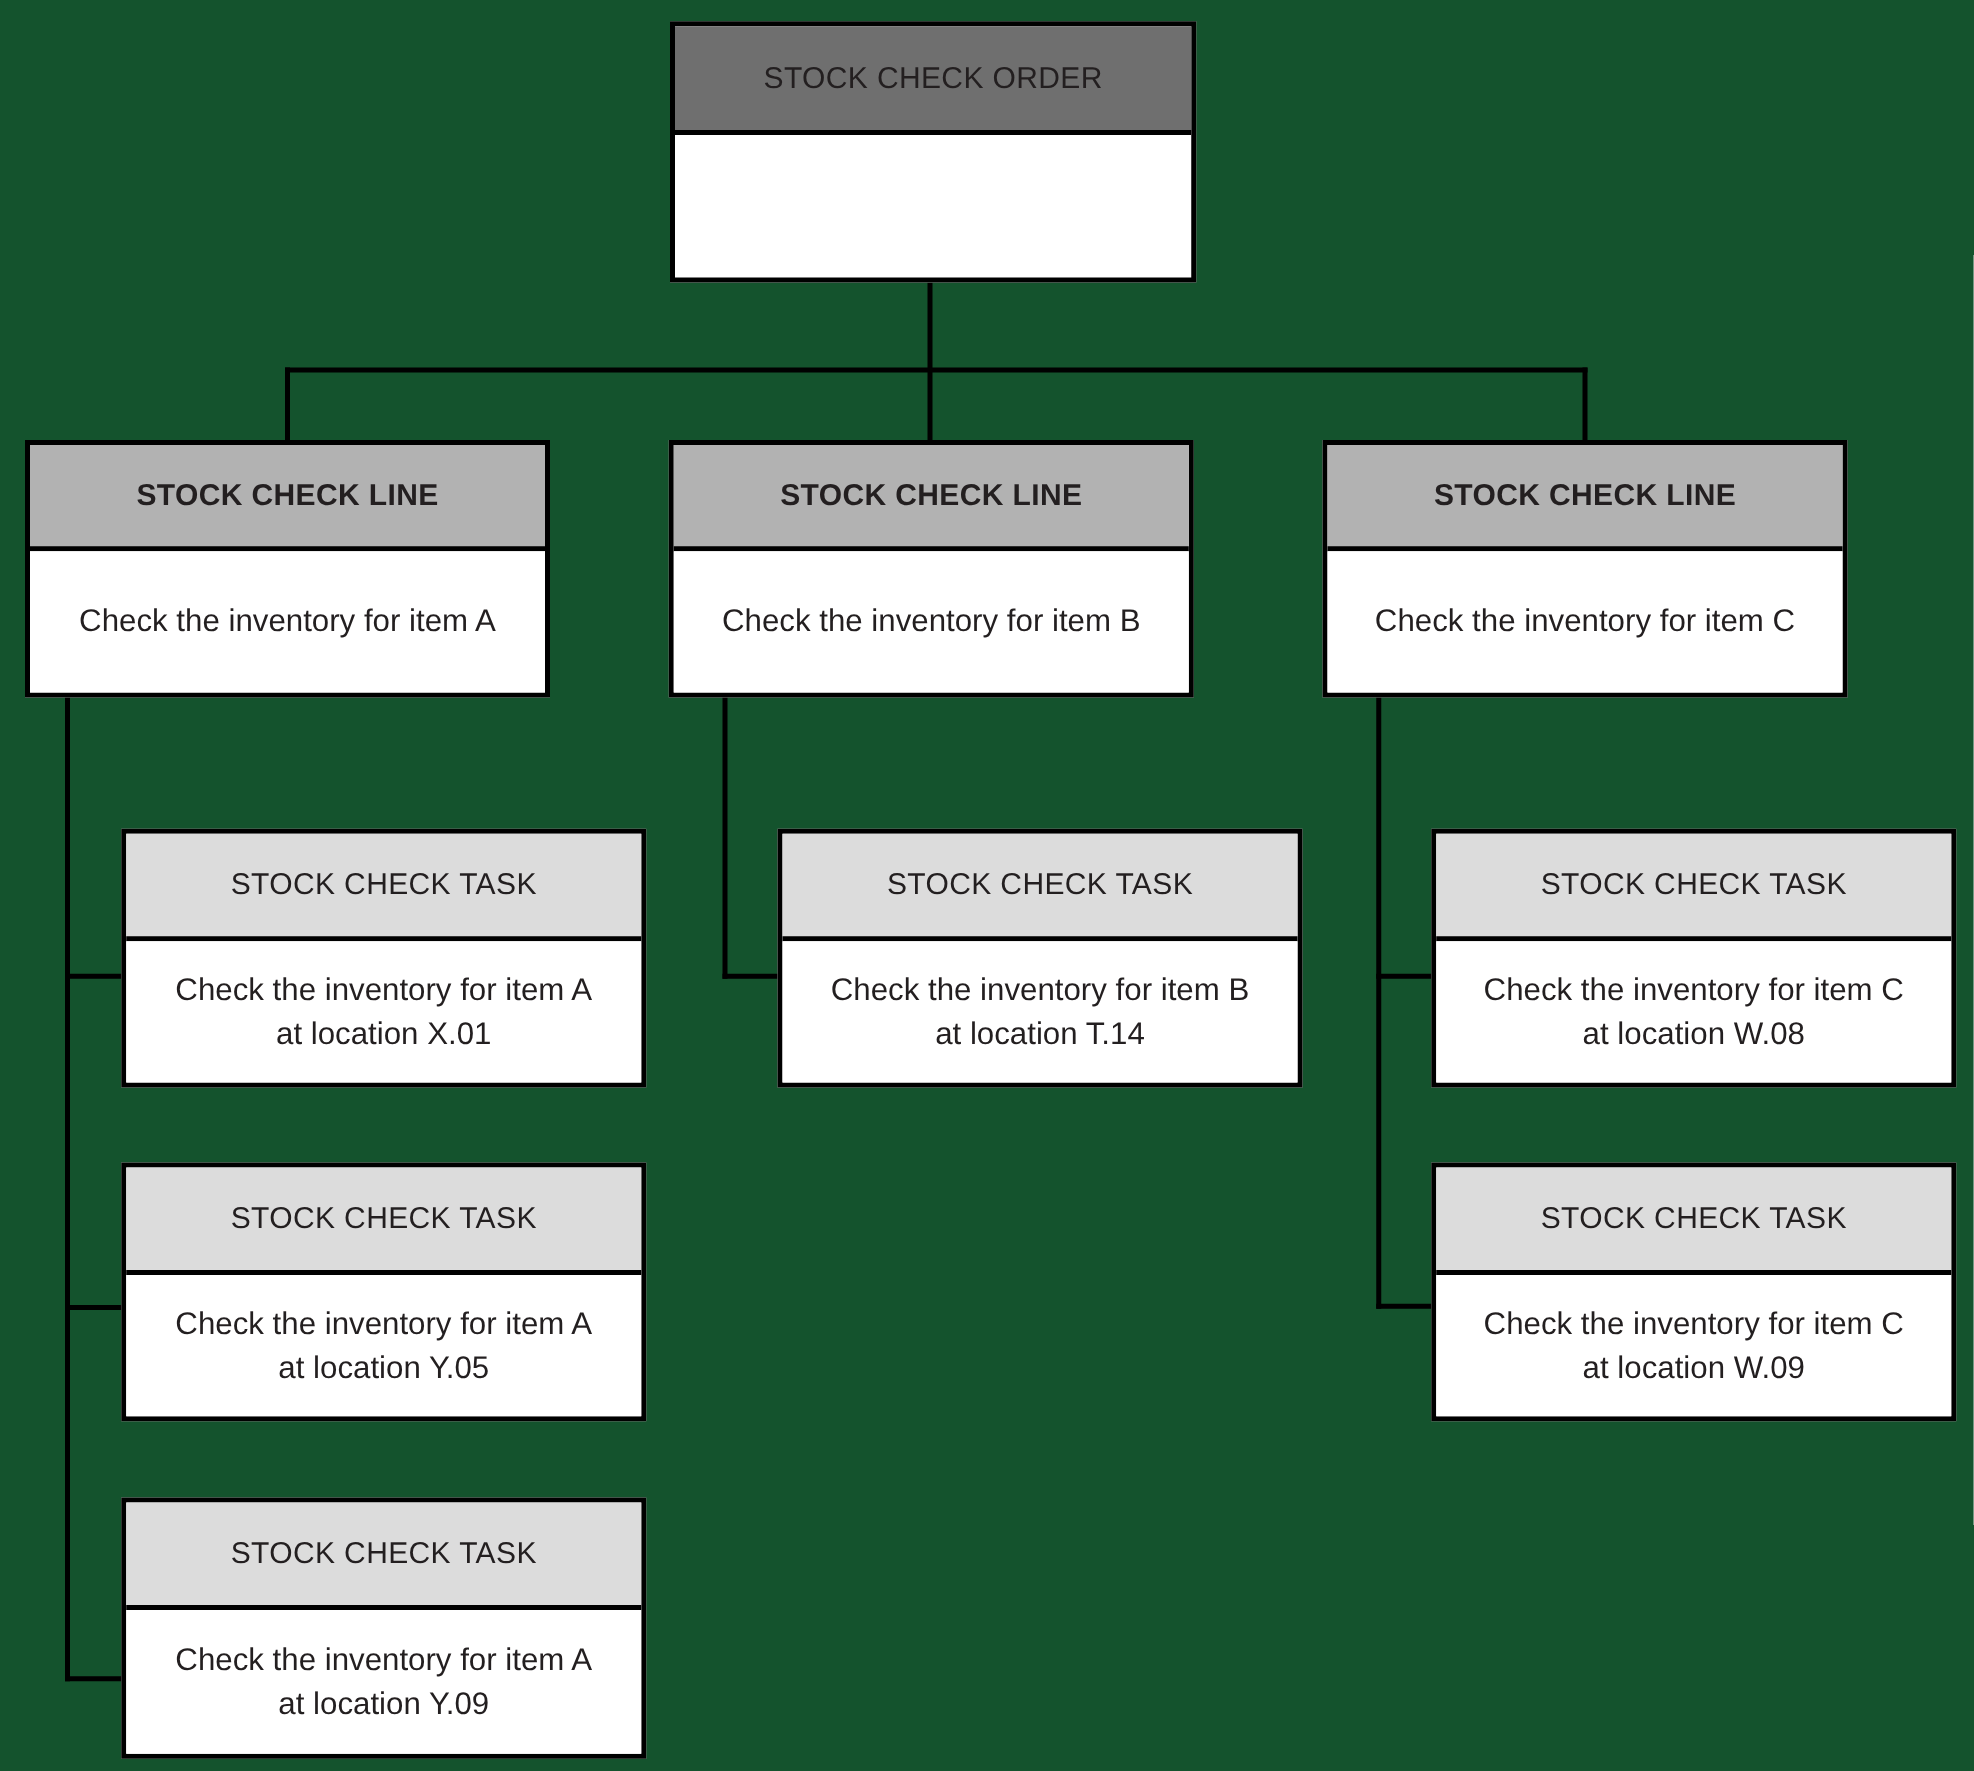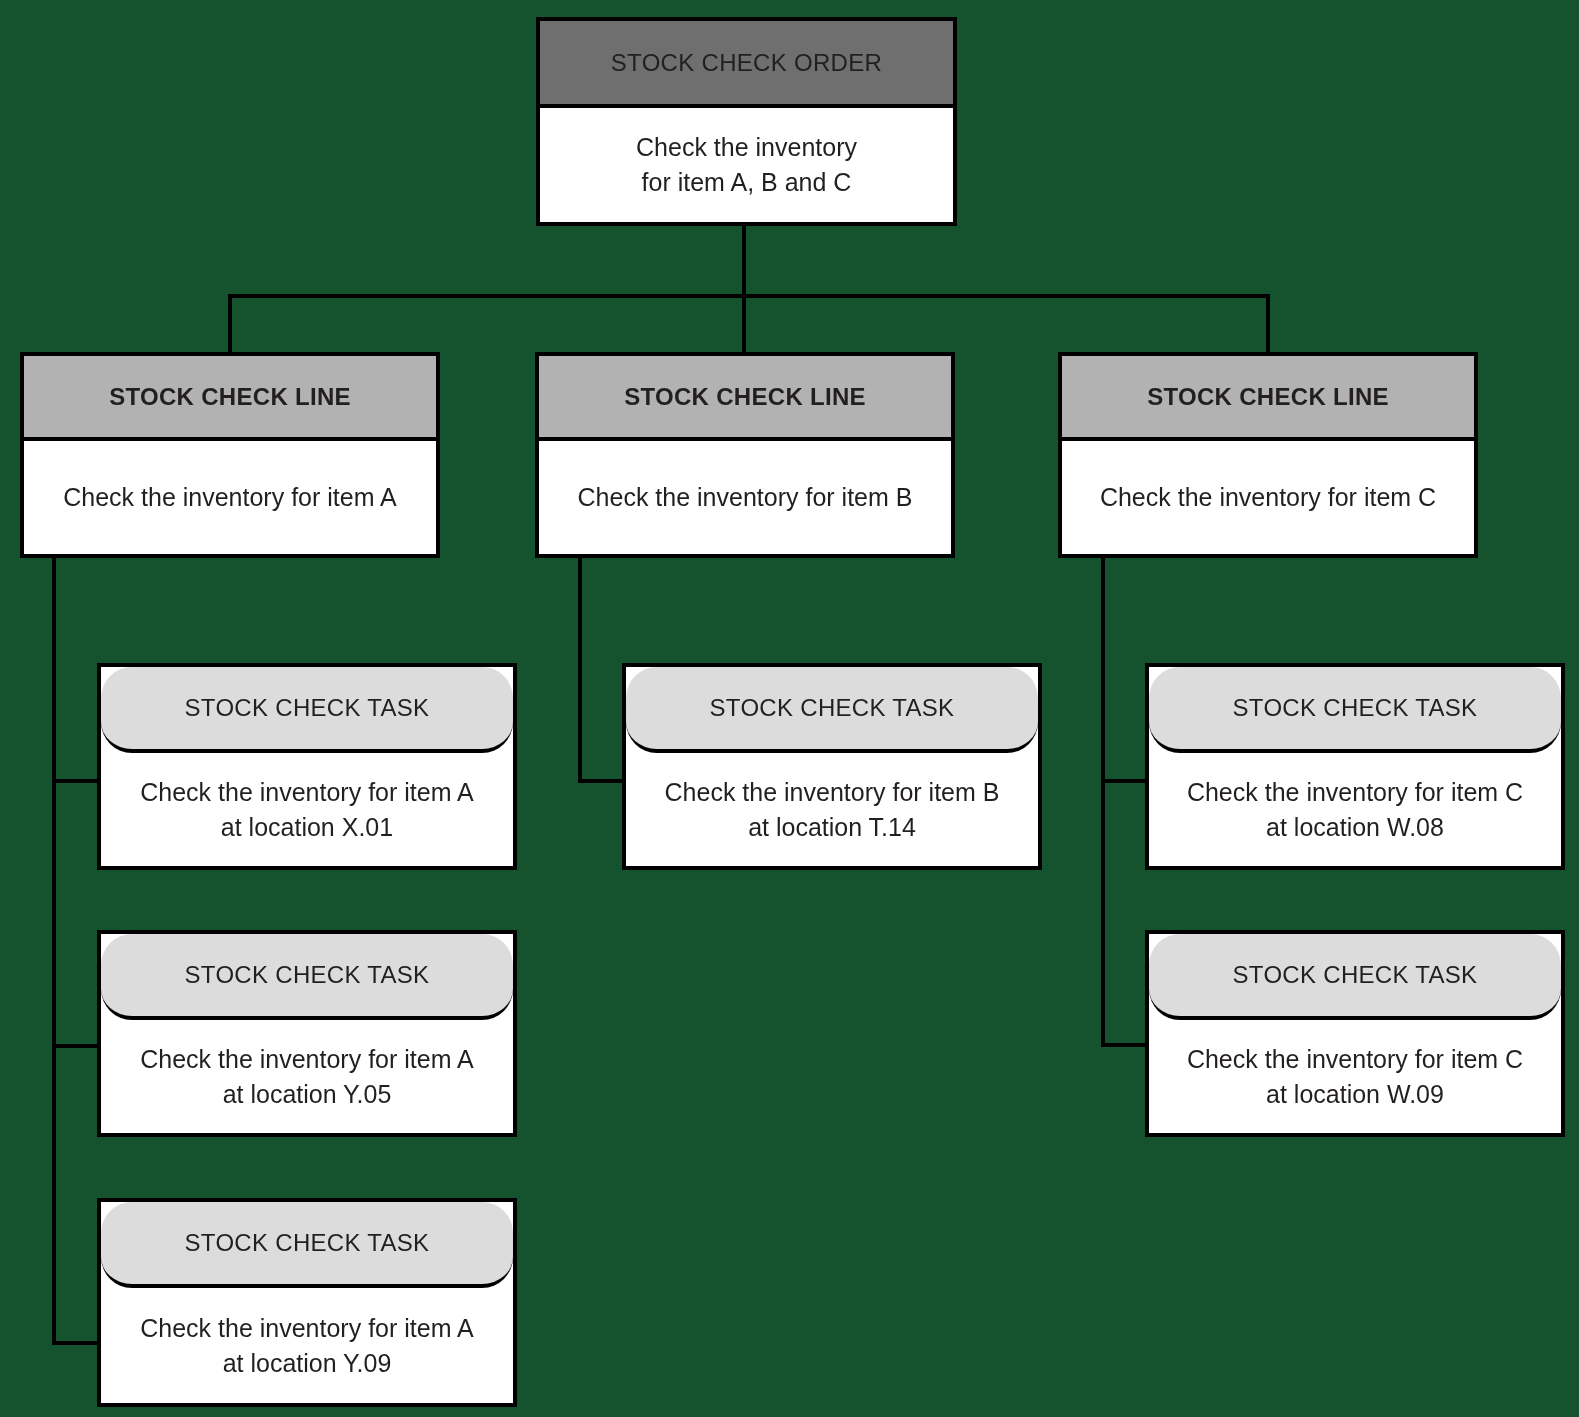--- a/index.html
+++ b/index.html
@@ -52,21 +52,21 @@
   #line-a  { left: 20px;   top: 352px;  width: 420px; height: 206px; }
   #line-b  { left: 535px;  top: 352px;  width: 420px; height: 206px; }
   #line-c  { left: 1058px; top: 352px;  width: 420px; height: 206px; }
   #line-a .box-header, #line-b .box-header, #line-c .box-header { height: 85px; }
   #task-a1 { left: 97px;   top: 663px;  width: 420px; height: 207px; }
   #task-b1 { left: 622px;  top: 663px;  width: 420px; height: 207px; }
   #task-c1 { left: 1145px; top: 663px;  width: 420px; height: 207px; }
   #task-a2 { left: 97px;   top: 930px;  width: 420px; height: 207px; }
   #task-c2 { left: 1145px; top: 930px;  width: 420px; height: 207px; }
   #task-a3 { left: 97px;   top: 1198px; width: 420px; height: 209px; }
-  .task .box-header { height: 86px; border-radius: 31px; }
+  .task .box-header { height: 86px; }
 </style>
 </head>
 <body>
 
 <div class="canvas">
 
   <div class="line" style="left: 742px; top: 226px; width: 4px; height: 126px; background: rgb(0, 0, 0);"></div>
   <div class="line" style="left: 228px; top: 294px; width: 1042px; height: 4px; background: rgb(0, 0, 0);"></div>
   <div class="line" style="left: 228px; top: 294px; width: 4px; height: 58px; background: rgb(0, 0, 0);"></div>
   <div class="line" style="left: 1266px; top: 294px; width: 4px; height: 58px; background: rgb(0, 0, 0);"></div>
@@ -78,22 +78,20 @@
 
   <div class="line" style="left: 578px; top: 555px; width: 4px; height: 228px; background: rgb(0, 0, 0);"></div>
   <div class="line" style="left: 578px; top: 779px; width: 48px; height: 4px; background: rgb(0, 0, 0);"></div>
 
   <div class="line" style="left: 1101px; top: 555px; width: 4px; height: 492px; background: rgb(0, 0, 0);"></div>
   <div class="line" style="left: 1101px; top: 779px; width: 48px; height: 4px; background: rgb(0, 0, 0);"></div>
   <div class="line" style="left: 1101px; top: 1043px; width: 48px; height: 4px; background: rgb(0, 0, 0);"></div>
 
   <div class="box" id="order">
     <div class="box-header hdr-dark" style="background: rgb(111, 111, 111);">STOCK CHECK ORDER</div>
-    <div class="box-body">Check the inventory
-for item A, B and C</div>
   </div>
 
   <div class="box" id="line-a">
     <div class="box-header hdr-mid" style="background: rgb(178, 178, 178);">STOCK CHECK LINE</div>
     <div class="box-body">Check the inventory for item A</div>
   </div>
 
   <div class="box" id="line-b">
     <div class="box-header hdr-mid" style="background: rgb(178, 178, 178);">STOCK CHECK LINE</div>
     <div class="box-body">Check the inventory for item B</div>

